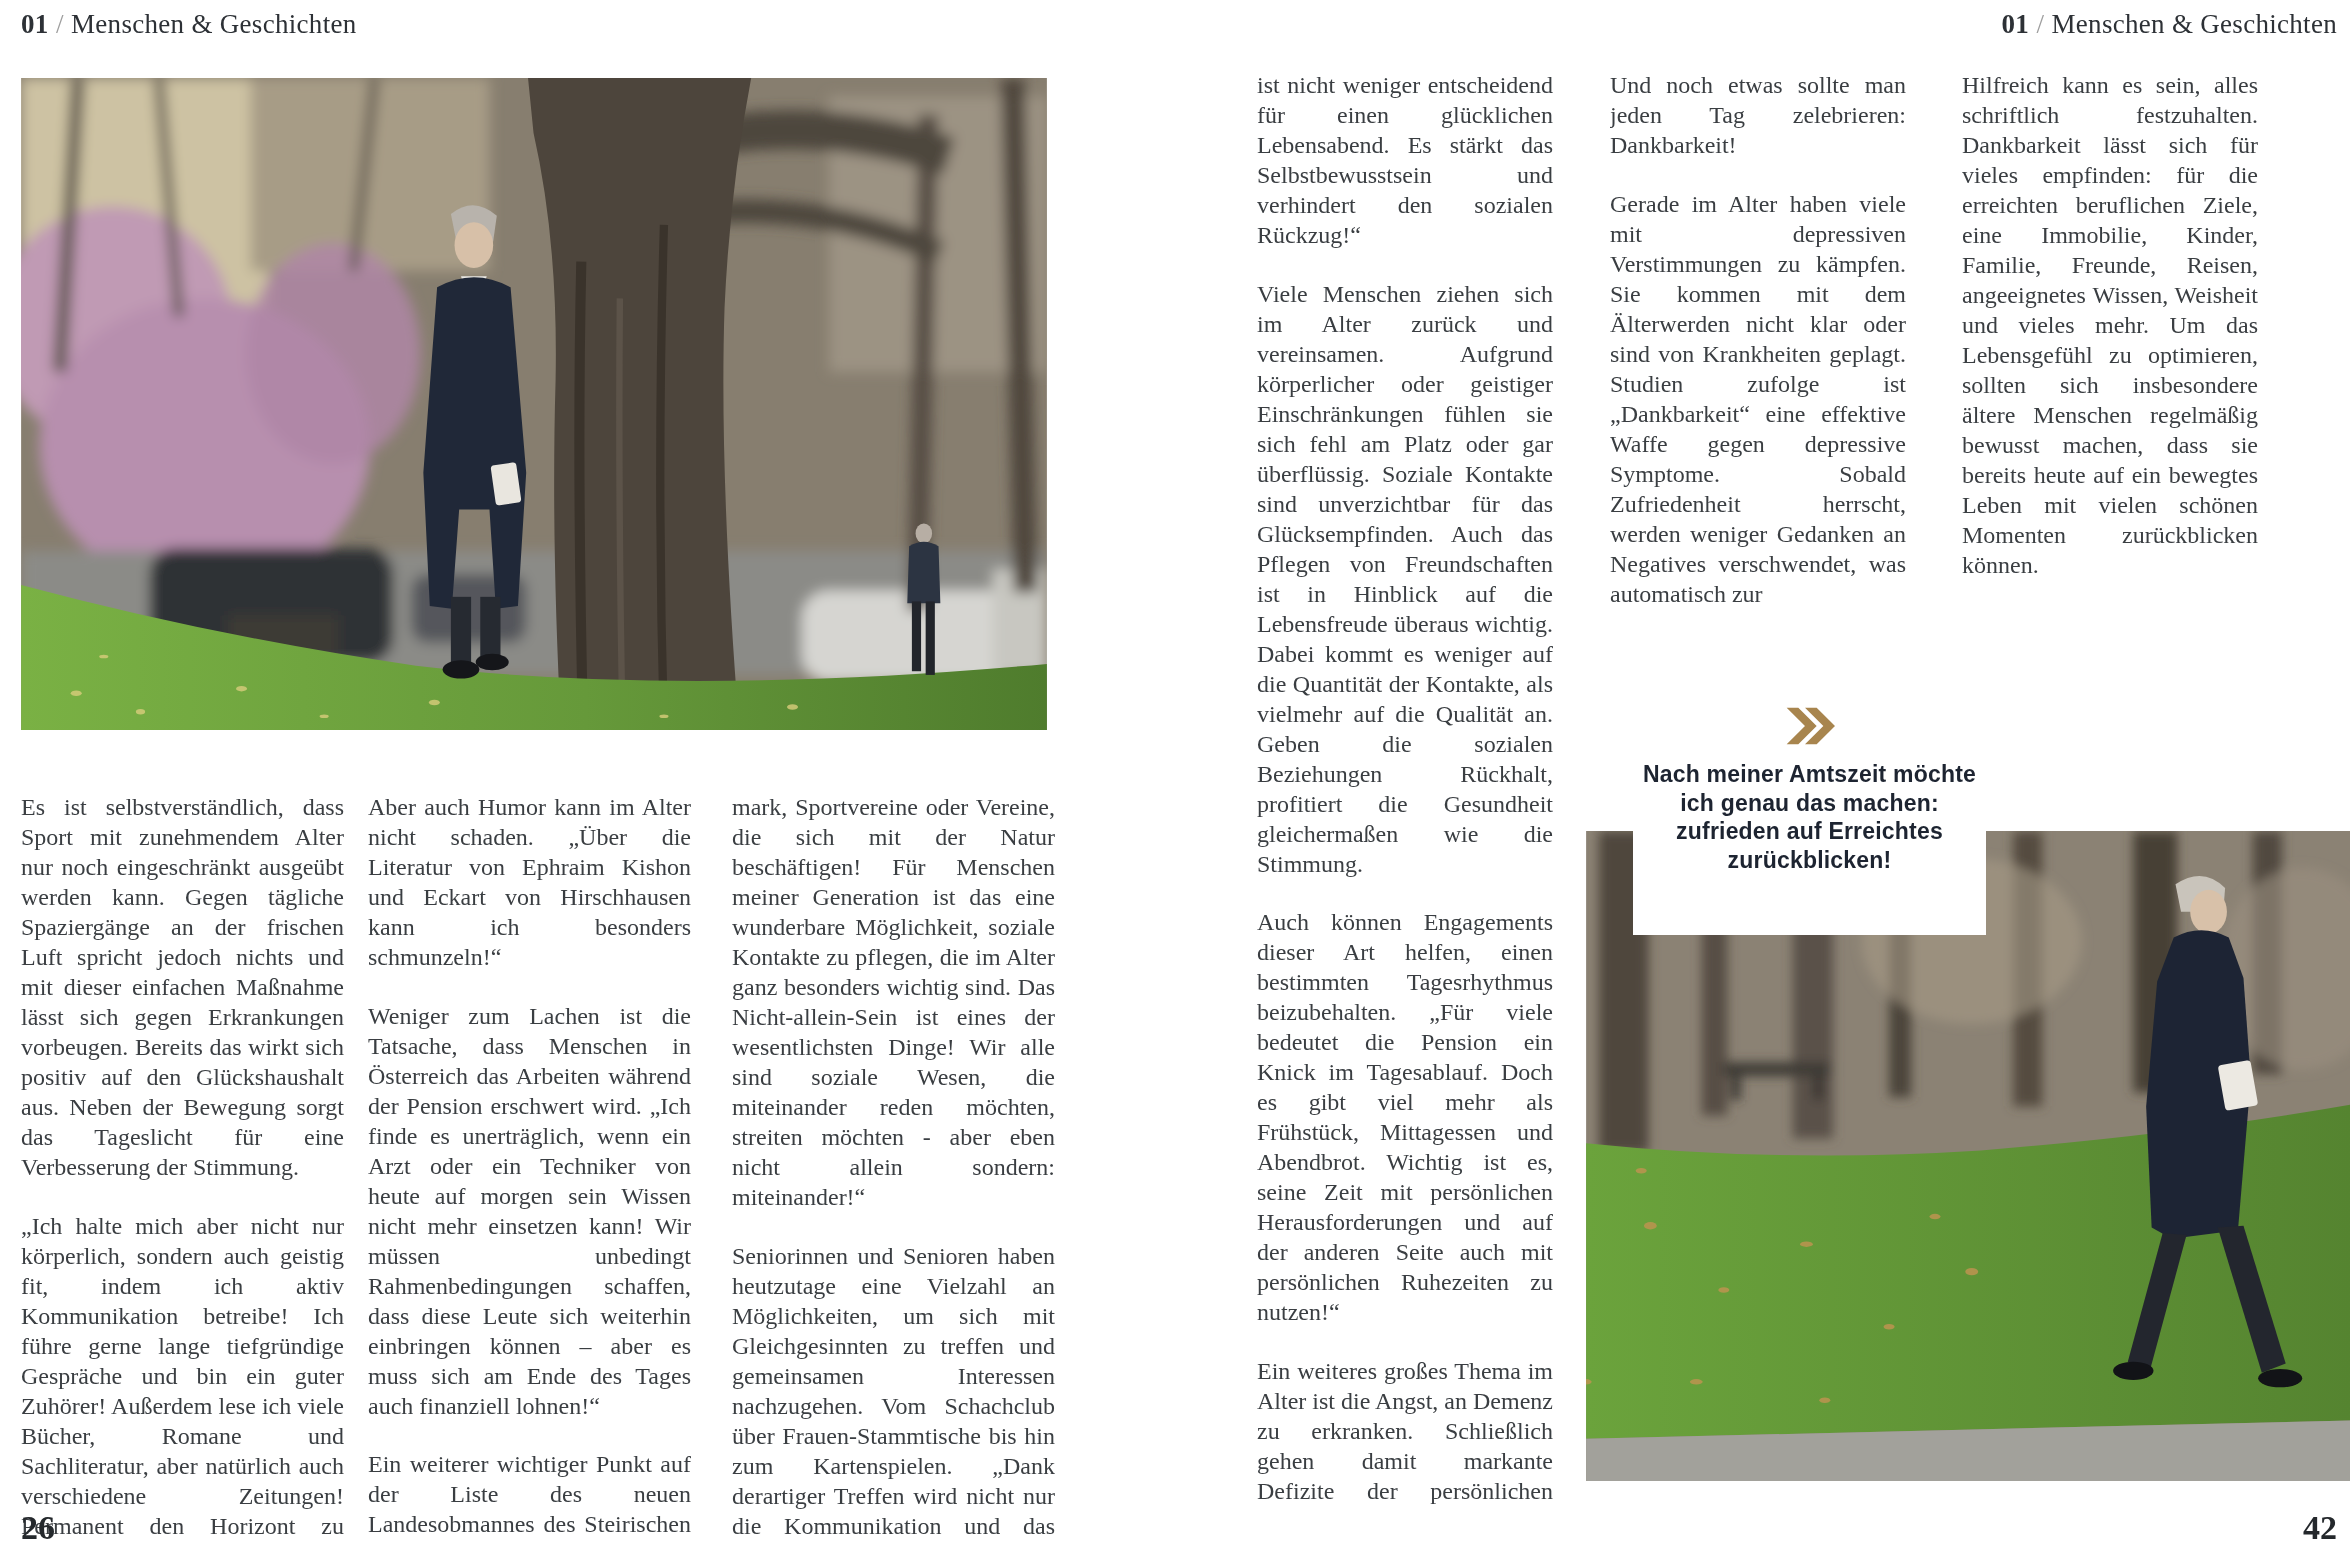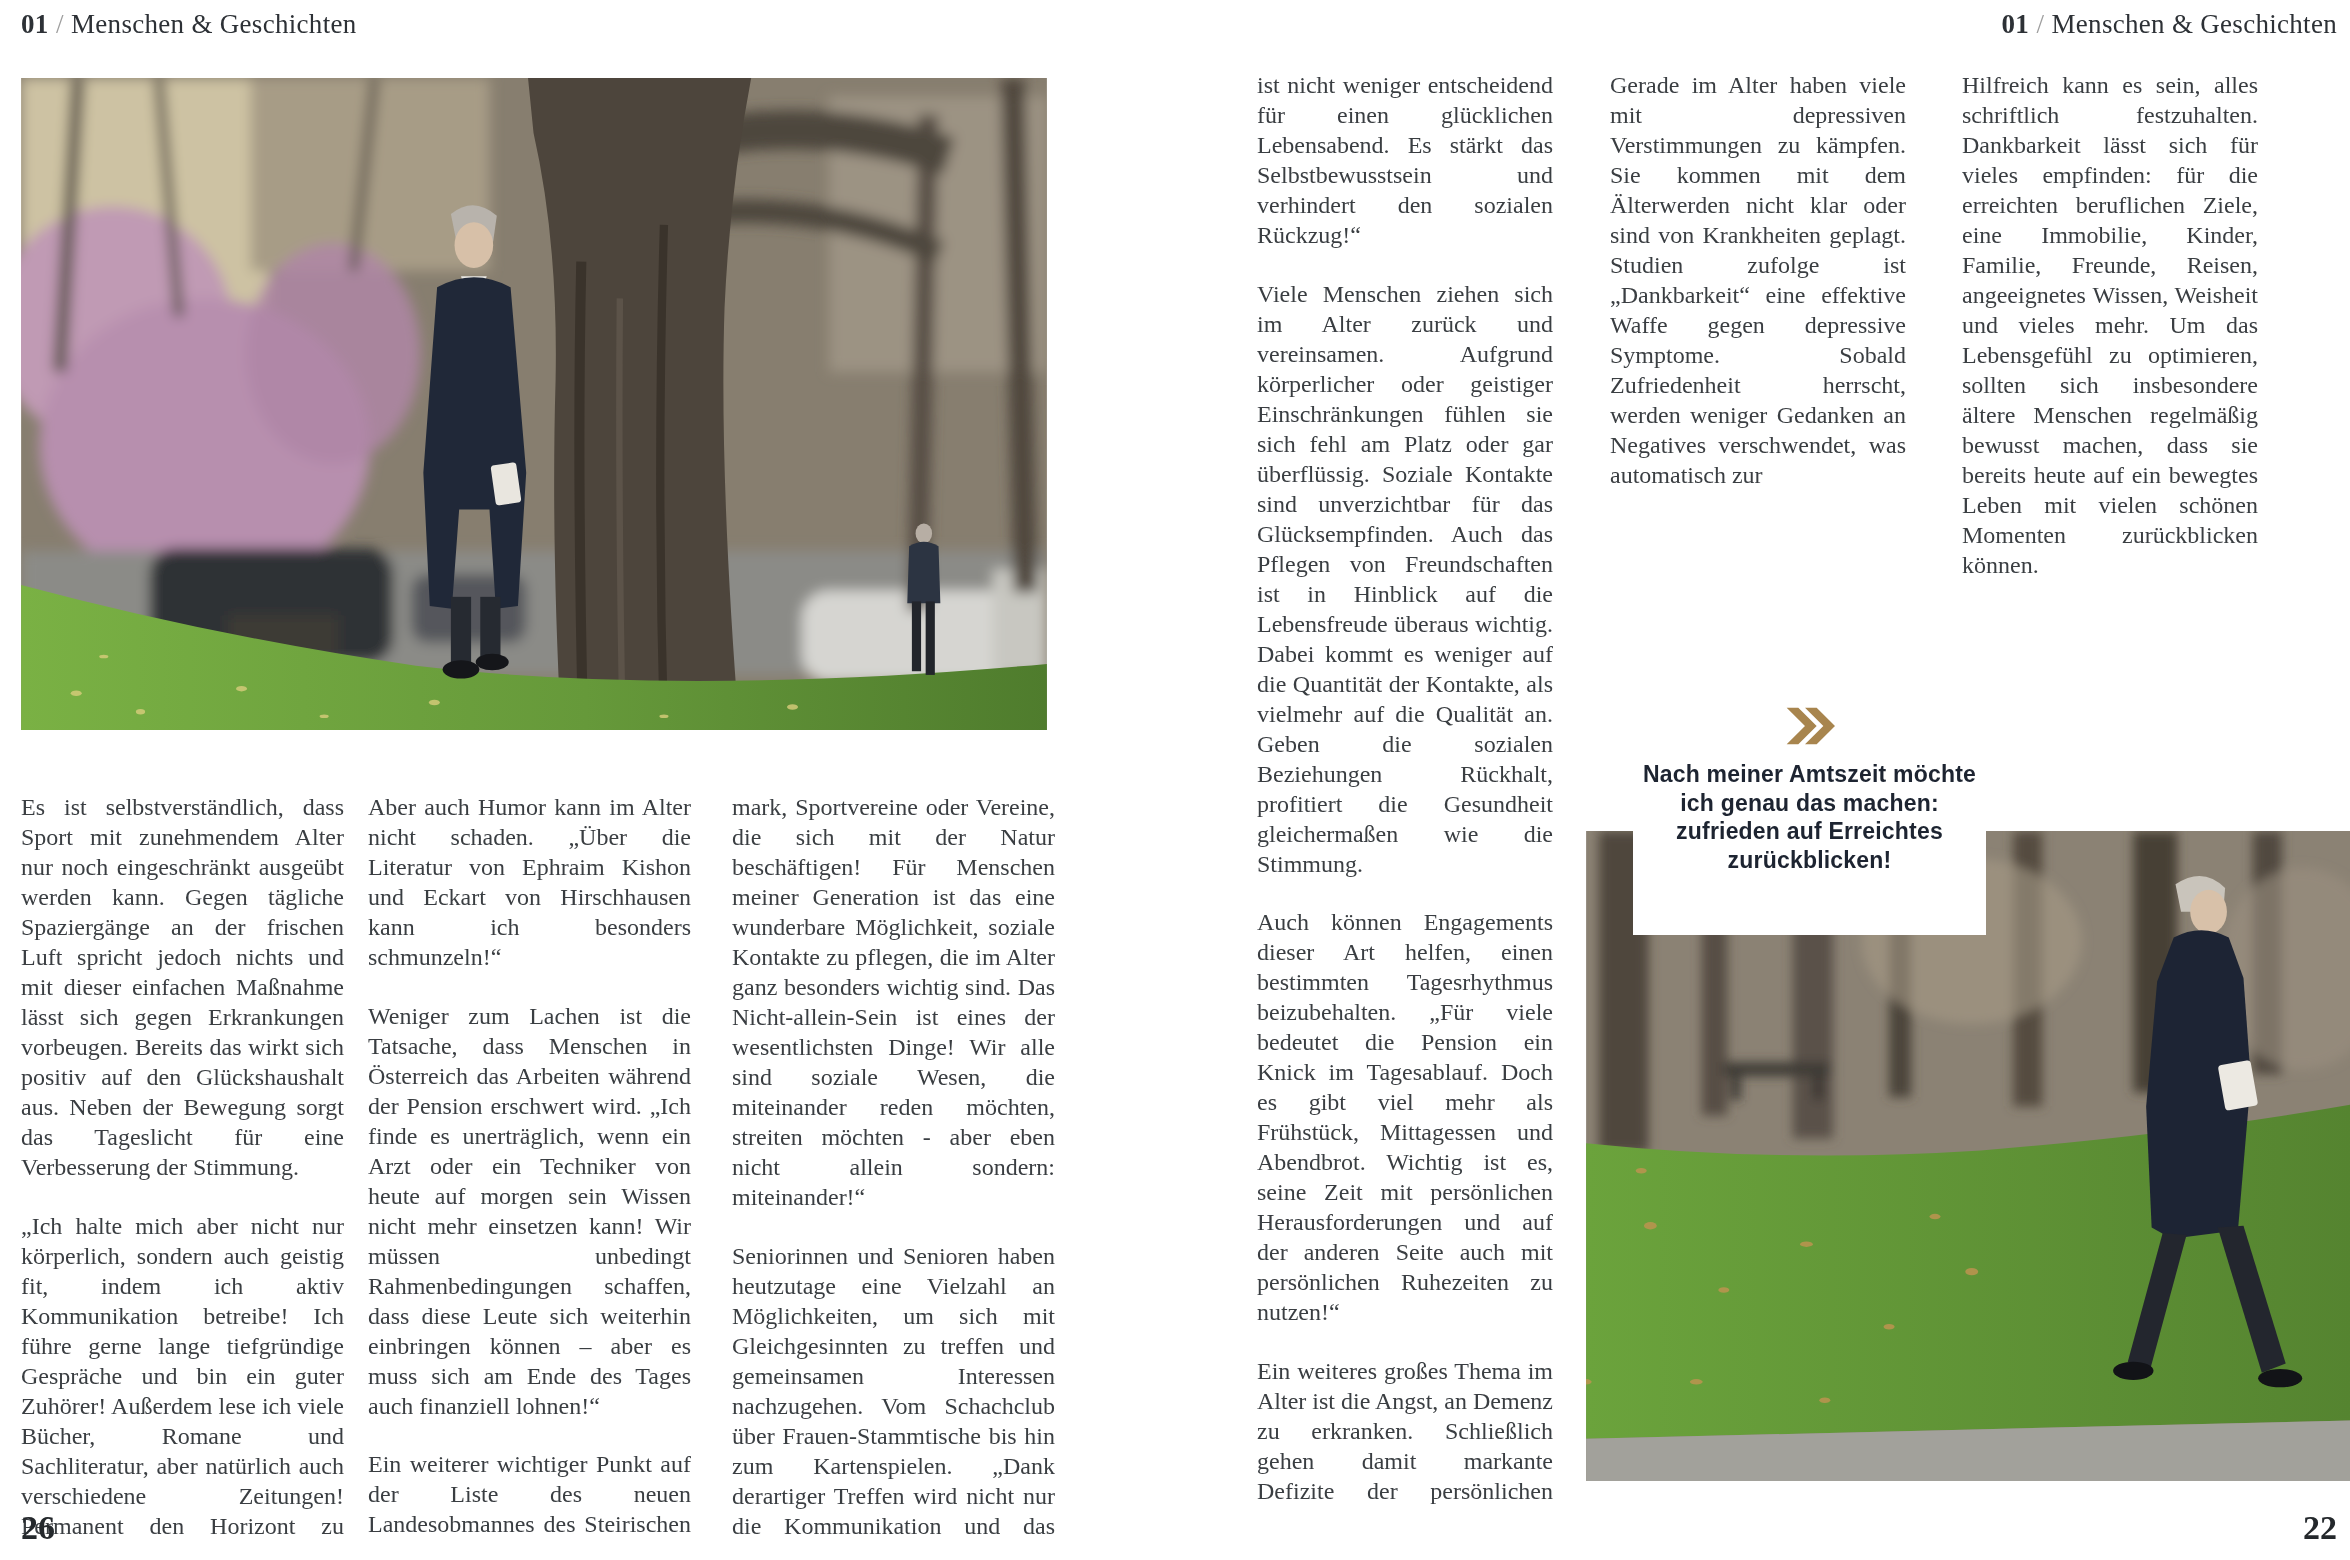--- a/index.html
+++ b/index.html
@@ -135,20 +135,21 @@
   </div>
 
   <div class="col rcol" id="r-col1">
     <p>ist nicht weniger entscheidend für einen glücklichen Lebensabend. Es stärkt das Selbstbewusstsein und verhindert den sozialen Rückzug!“</p>
     <p>Viele Menschen ziehen sich im Alter zurück und vereinsamen. Aufgrund körperlicher oder geistiger Einschränkungen fühlen sie sich fehl am Platz oder gar überflüssig. Soziale Kontakte sind unverzichtbar für das Glücksempfinden. Auch das Pflegen von Freundschaften ist in Hinblick auf die Lebensfreude überaus wichtig. Dabei kommt es weniger auf die Quantität der Kontakte, als vielmehr auf die Qualität an. Geben die sozialen Beziehungen Rückhalt, profitiert die Gesundheit gleichermaßen wie die Stimmung.</p>
     <p>Auch können Engagements dieser Art helfen, einen bestimmten Tagesrhythmus beizubehalten. „Für viele bedeutet die Pension ein Knick im Tagesablauf. Doch es gibt viel mehr als Frühstück, Mittagessen und Abendbrot. Wichtig ist es, seine Zeit mit persönlichen Herausforderungen und auf der anderen Seite auch mit persönlichen Ruhezeiten zu nutzen!“</p>
     <p>Ein weiteres großes Thema im Alter ist die Angst, an Demenz zu erkranken. Schließlich gehen damit markante Defizite der persönlichen Fähigkeiten einher. Jedoch lässt sich das Gedächtnis durch regelmäßiges Training massiv beeinflussen. Wird Gedächtnistraining in den Alltag fest integriert, kann der Eintritt von typischen Alterserscheinungen konkret verzögert werden.</p>
 
   </div>
   <div class="col rcol" id="r-col2">
+    <p>Und noch etwas sollte man jeden Tag zelebrieren: Dankbarkeit!</p>
     <p>Gerade im Alter haben viele mit depressiven Verstimmungen zu kämpfen. Sie kommen mit dem Älterwerden nicht klar oder sind von Krankheiten geplagt. Studien zufolge ist „Dankbarkeit“ eine effektive Waffe gegen depressive Symptome. Sobald Zufriedenheit herrscht, werden weniger Gedanken an Negatives verschwendet, was automatisch zur</p>
   </div>
   <div class="col rcol" id="r-col3">
     <p><span>Hilfreich kann es sein, alles schriftlich festzuhalten. Dankbarkeit lässt sich für vieles empfinden: für die erreichten beruflichen Ziele, eine Immobilie, Kinder, Familie, Freunde, Reisen, angeeignetes Wissen, Weisheit und vieles mehr. Um das Lebensgefühl zu optimieren, sollten sich insbesondere ältere Menschen regelmäßig bewusst machen, dass sie bereits heute auf ein bewegtes Leben mit vielen schönen Momenten zurückblicken können.</span></p>
   </div>
 
   <div class="photo" id="photo-right">
     <svg width="765" height="650" viewBox="0 0 833 708">
       <defs>
         <filter id="blurR" x="-10%" y="-10%" width="120%" height="120%">
@@ -203,16 +204,16 @@
 
   <div class="quote-box">
     <svg class="quote-icon" viewBox="0 0 60 48">
       <path d="M2 2 L24 24 L2 46 L16 46 L38 24 L16 2 Z" fill="#a8854e"></path>
       <path d="M24 2 L46 24 L24 46 L38 46 L60 24 L38 2 Z" fill="#a8854e"></path>
     </svg>
     <div class="quote-text">Nach meiner Amtszeit möchte ich genau das machen: zufrieden auf Erreichtes zurückblicken!</div>
   </div>
 
   <div class="pagenum pagenum-left">26</div>
-  <div class="pagenum pagenum-right">22</div>
+  <div class="pagenum pagenum-right">42</div>
 
 </div>
 
 
 </body></html>

